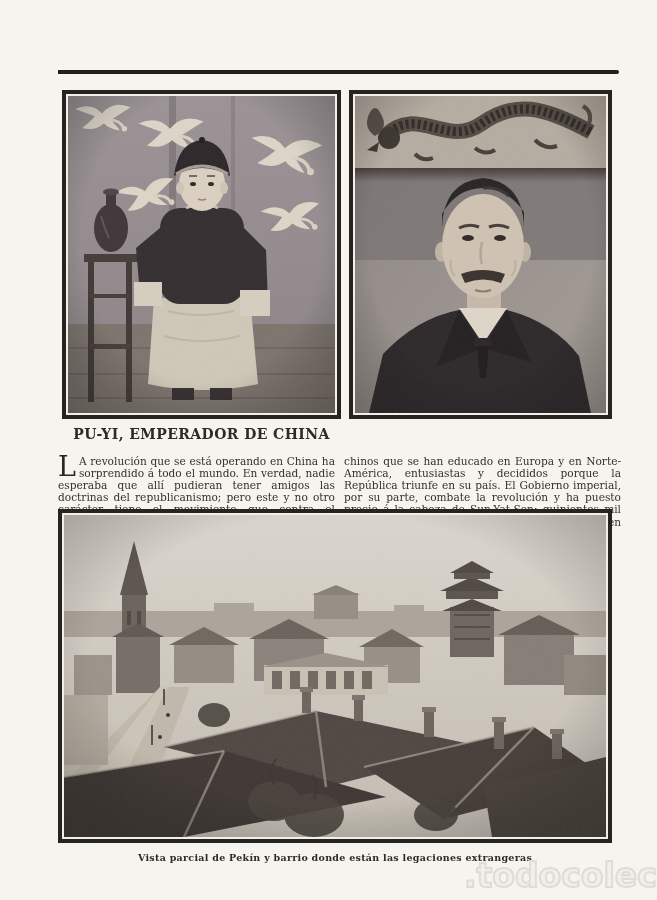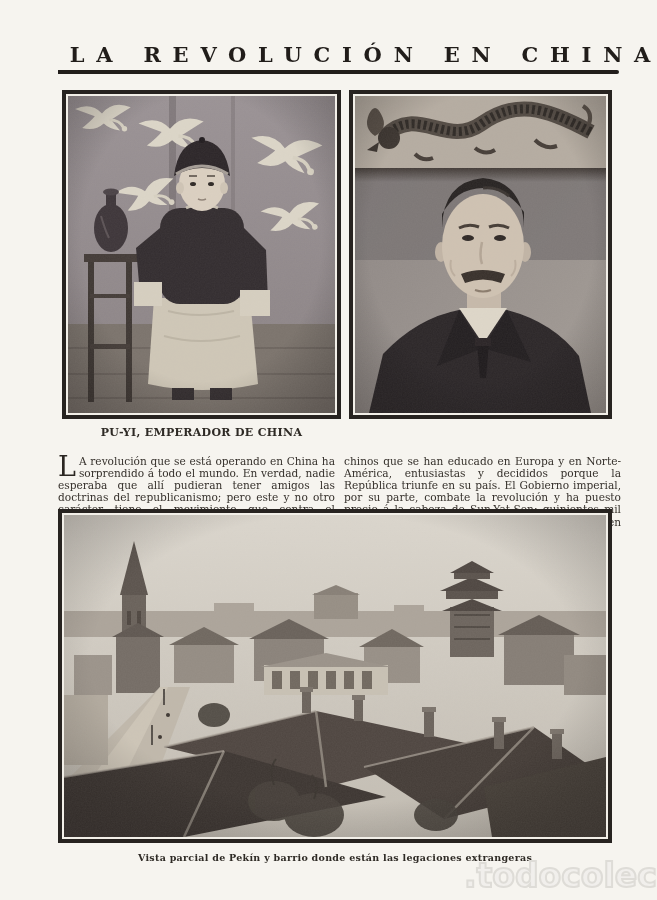--- a/index.html
+++ b/index.html
@@ -24,21 +24,21 @@
     position:absolute;border:4px solid #272320;background:#f2efe8;padding:2px;
     box-sizing:content-box;
   }
   .photo-frame svg{display:block;}
   #photo-puyi{left:62px;top:90px;width:267px;height:317px;}
   #photo-sun{left:349px;top:90px;width:251px;height:317px;}
   #photo-pekin{left:58px;top:509px;width:542px;height:322px;}
   
   .caption{
     position:absolute;text-align:center;font-weight:bold;
-    font-size:11px;letter-spacing:0.03em;color:#2e2a25;
+    font-size:14px;letter-spacing:0.03em;color:#2e2a25;
   }
   #caption-puyi{left:62px;top:426px;width:279px;}
   #caption-sun{left:345px;top:426px;width:267px;}
   #caption-pekin{left:58px;top:852px;width:554px;font-size:9.5px;}
   
   .col{
     position:absolute;top:444px;width:277px;
     font-size:10.6px;line-height:12.2px;text-align:justify;color:#35302b;
   }
   #col-left{left:58px;}
@@ -53,21 +53,20 @@
     font-family:"DejaVu Sans","Liberation Sans",sans-serif;
     font-weight:bold;font-size:33px;letter-spacing:0px;white-space:nowrap;
     color:#f1efec;-webkit-text-stroke:2px #dedcd7;
   }
 </style>
 </head>
 <body>
 
 <div class="page">
 
-  <div class="masthead">LA REVOLUCIÓN EN CHINA</div>
   <div class="title-rule"></div>
 
   <svg width="0" height="0" style="position:absolute">
     <defs>
       <filter id="grain" x="0" y="0" width="100%" height="100%">
         <feTurbulence type="fractalNoise" baseFrequency="0.8" numOctaves="2" result="n"></feTurbulence>
         <feColorMatrix in="n" type="matrix" values="0 0 0 0 0.55  0 0 0 0 0.52  0 0 0 0 0.48  0 0 0 0.5 0"></feColorMatrix>
       </filter>
       <radialGradient id="vig" cx="50%" cy="45%" r="75%">
         <stop offset="60%" stop-color="#000" stop-opacity="0"></stop>

